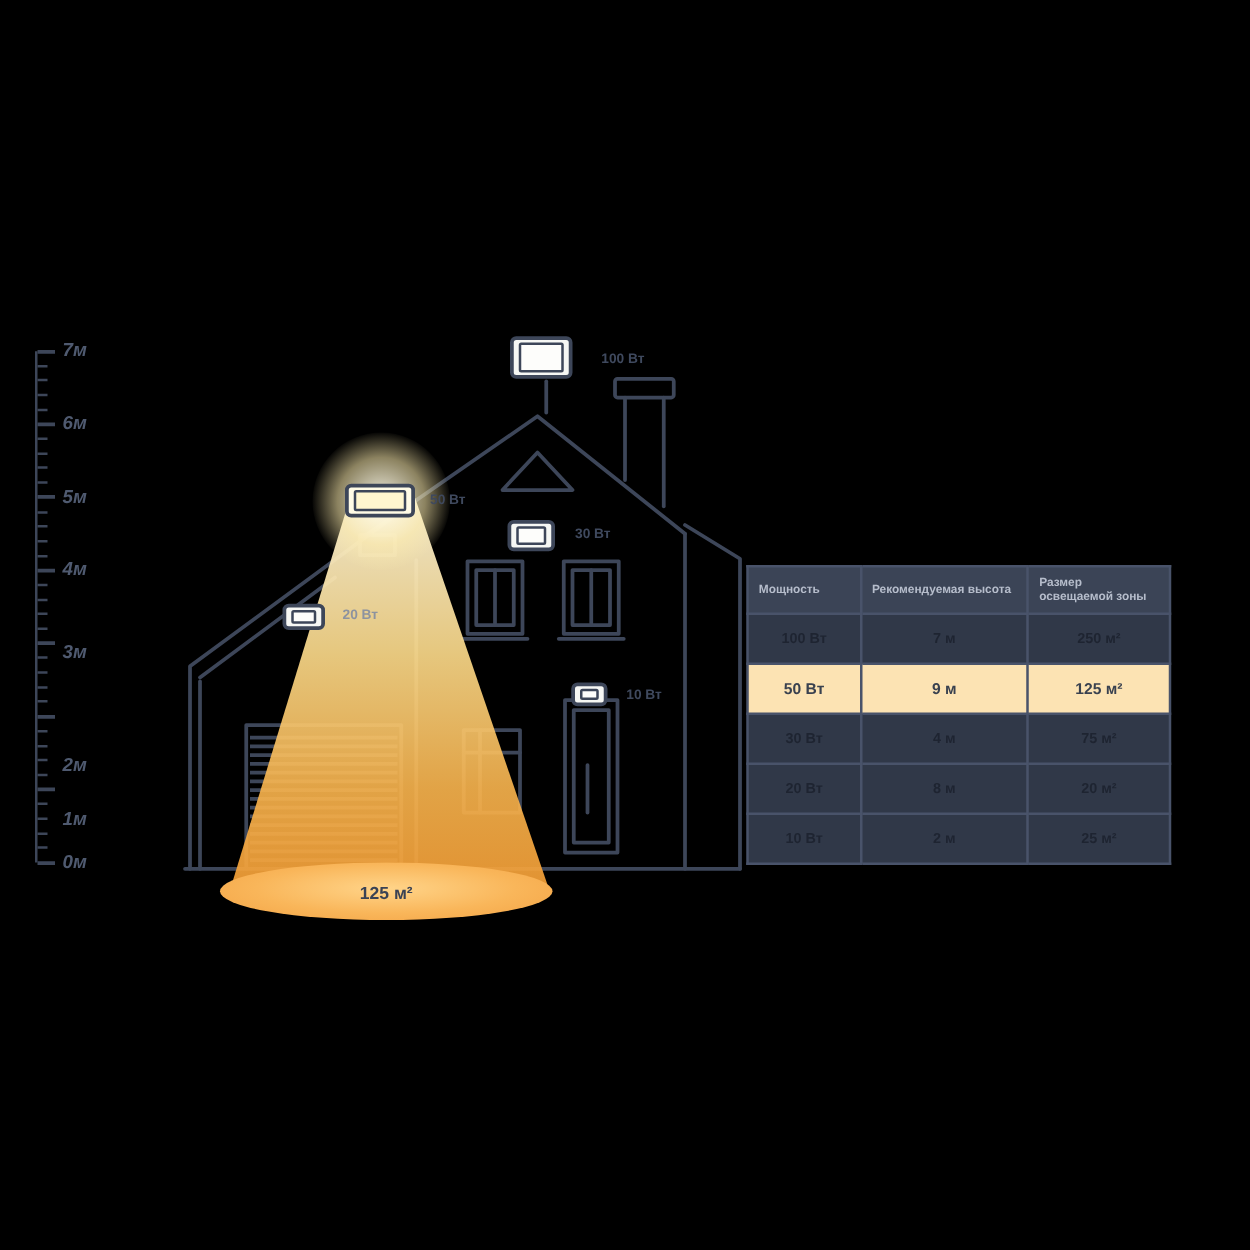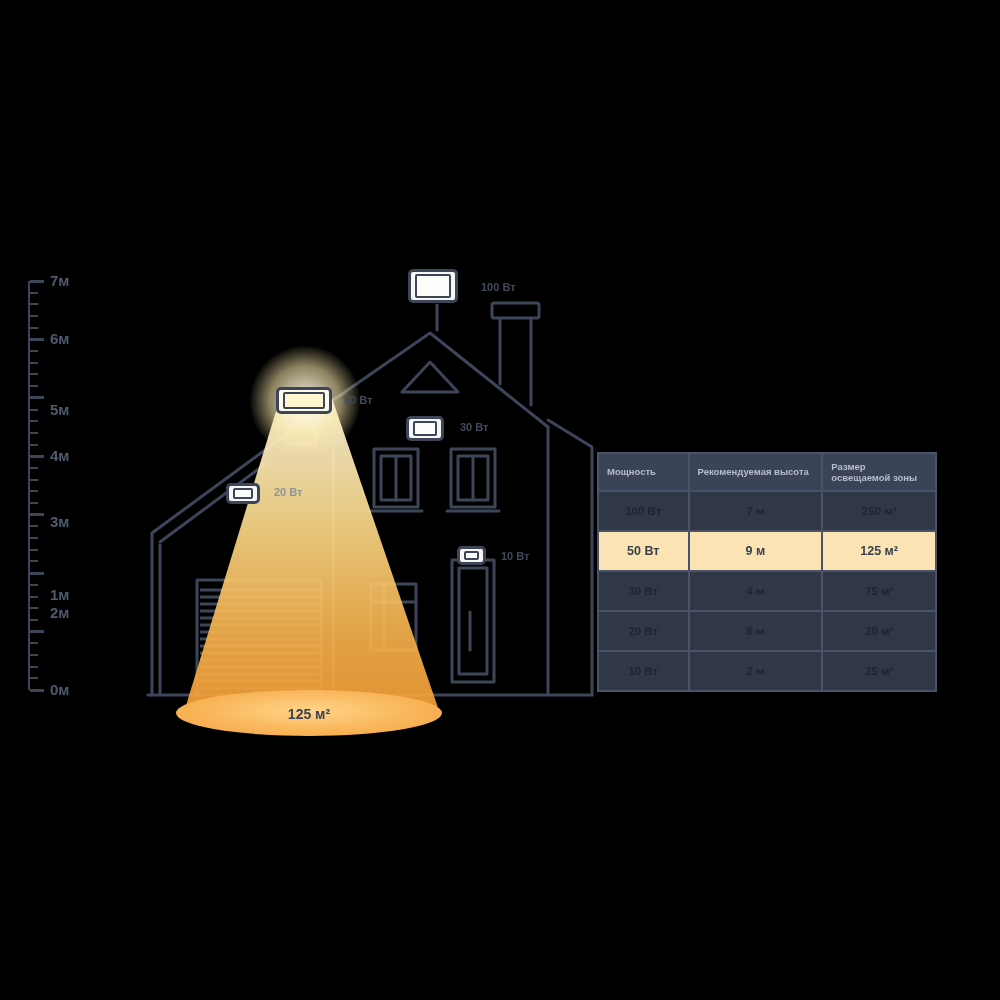--- a/index.html
+++ b/index.html
@@ -46,21 +46,21 @@
     border-radius:2px;background:#fdfdfb;
   }
   .flood.lit{background:#fffbe6;}
   .flood.lit::after{background:#fff6cf;}
   .flood-label{
     position:absolute;z-index:5;font-size:11px;font-weight:bold;
     color:#3f495e;white-space:nowrap;
   }
   .flood-label.on-beam{color:#8d939f;}
   
-  .ruler{position:absolute;left:28px;top:0;width:80px;height:1000px;z-index:4;}
+  .ruler{position:absolute;left:28px;top:0;width:80px;height:1000px;z-index:4;font-style:italic;}
   .ruler .axis{position:absolute;left:0;top:281px;width:2px;height:409px;background:#3d4659;}
   .ruler .tick{position:absolute;left:2px;height:2px;background:#3d4659;}
   .ruler .tick.major{width:14px;height:3px;}
   .ruler .tick.minor{width:8px;}
   .ruler-label{
     position:absolute;left:22px;font-size:15px;font-weight:bold;color:#4f5a70;
   }
   
   .power-table{
     position:absolute;left:597px;top:452px;width:340px;z-index:4;
@@ -177,21 +177,21 @@
       <div class="tick minor" style="top: 303.371px;"></div>
       <div class="tick minor" style="top: 315.057px;"></div>
       <div class="tick minor" style="top: 326.743px;"></div>
       <div class="tick major" style="top: 337.929px;"></div>
       <div class="ruler-label" style="top: 330.429px;">6м</div>
       <div class="tick minor" style="top: 350.114px;"></div>
       <div class="tick minor" style="top: 361.8px;"></div>
       <div class="tick minor" style="top: 373.486px;"></div>
       <div class="tick minor" style="top: 385.171px;"></div>
       <div class="tick major" style="top: 396.357px;"></div>
-      <div class="ruler-label" style="top: 388.857px; margin-top: 12px;">5м</div>
+      <div class="ruler-label" style="top: 388.857px;">5м</div>
       <div class="tick minor" style="top: 408.543px;"></div>
       <div class="tick minor" style="top: 420.229px;"></div>
       <div class="tick minor" style="top: 431.914px;"></div>
       <div class="tick minor" style="top: 443.6px;"></div>
       <div class="tick major" style="top: 454.786px;"></div>
       <div class="ruler-label" style="top: 447.286px;">4м</div>
       <div class="tick minor" style="top: 466.971px;"></div>
       <div class="tick minor" style="top: 478.657px;"></div>
       <div class="tick minor" style="top: 490.343px;"></div>
       <div class="tick minor" style="top: 502.029px;"></div>
@@ -201,21 +201,21 @@
       <div class="tick minor" style="top: 537.086px;"></div>
       <div class="tick minor" style="top: 548.771px;"></div>
       <div class="tick minor" style="top: 560.457px;"></div>
       <div class="tick major" style="top: 571.643px;"></div>
       <div class="ruler-label" style="top: 564.143px; margin-top: 40px;">2м</div>
       <div class="tick minor" style="top: 583.829px;"></div>
       <div class="tick minor" style="top: 595.514px;"></div>
       <div class="tick minor" style="top: 607.2px;"></div>
       <div class="tick minor" style="top: 618.886px;"></div>
       <div class="tick major" style="top: 630.071px;"></div>
-      <div class="ruler-label" style="top: 586px;">1м</div>
+      <div class="ruler-label" style="top: 647px;">1м</div>
       <div class="tick minor" style="top: 642.257px;"></div>
       <div class="tick minor" style="top: 653.943px;"></div>
       <div class="tick minor" style="top: 665.629px;"></div>
       <div class="tick minor" style="top: 677.314px;"></div>
       <div class="tick major" style="top: 688.5px;"></div>
       <div class="ruler-label" style="top: 681px;">0м</div>
     </div>
 
   <table class="power-table">
     <thead>

